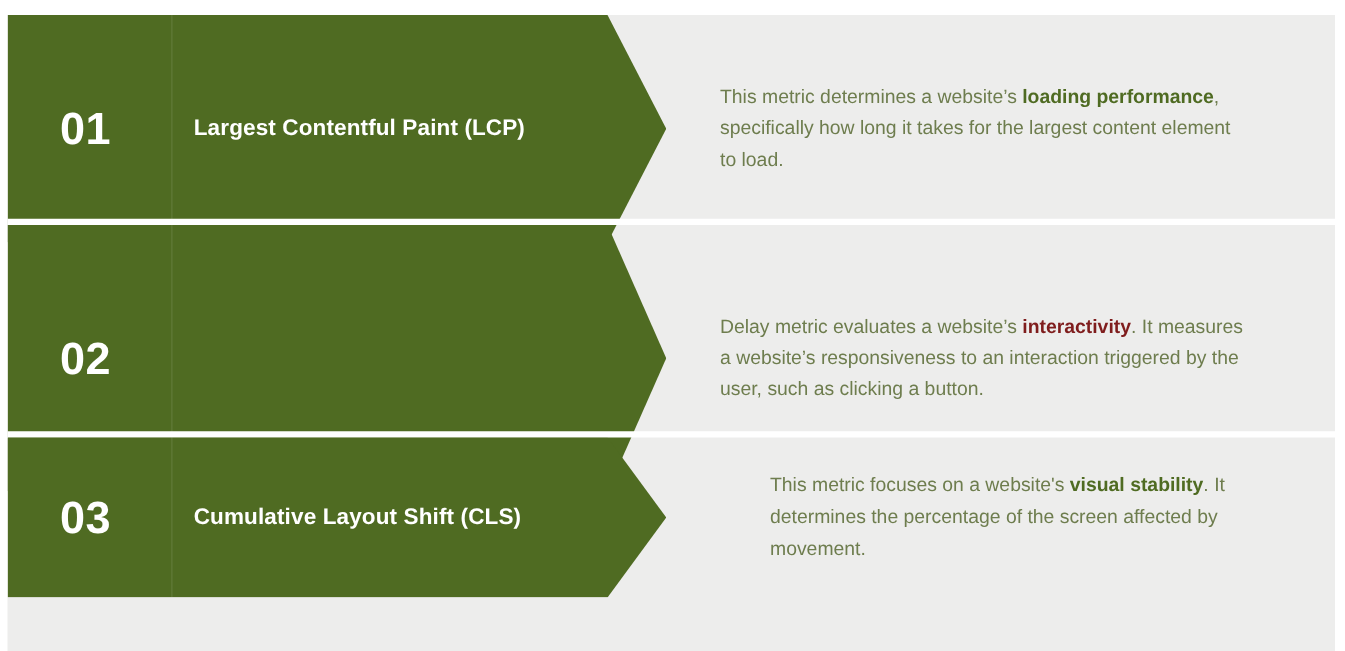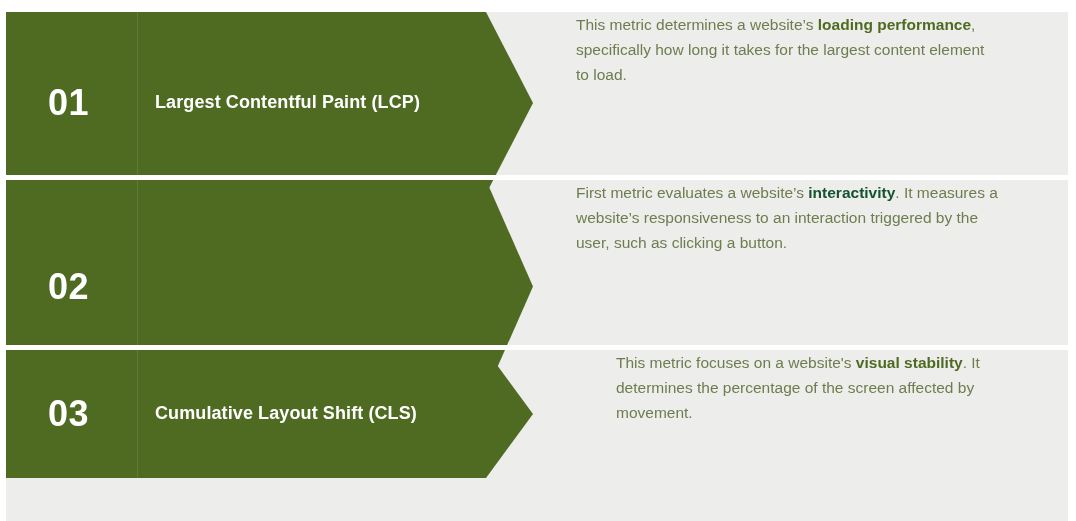--- a/index.html
+++ b/index.html
@@ -109,20 +109,21 @@
   }
 
   
   .desc {
     position: absolute;
     left: 576px;
     top: 0;
     width: 425px;
     height: 100%;
     display: flex;
+    align-items: center;
     color: #6e7d4e;
     font-size: 15.5px;
     line-height: 1.62;
   }
   .desc .inner { width: 100%; }
   .desc b {
     color: #4f6b22;
     font-weight: bold;
   }
 </style>
@@ -149,21 +150,21 @@
     </div>
 
     <div class="row-sep" style="top:175px;"></div>
 
     <div class="row" style="top:180px;height:213px;">
       <div class="chev" style="background: rgb(79, 107, 34);">
         <div class="chev-divider"></div>
       </div>
       <div class="num" style="color: rgb(255, 255, 255);">02</div>
       <div class="desc" style="color: rgb(110, 125, 78);">
-        <div class="inner"><span>First metric evaluates a website’s </span><b style="color: #14532d;">interactivity</b><span>. It measures a website’s responsiveness to an interaction triggered by the user, such as clicking a button.</span></div>
+        <div class="inner"><span>Delay metric evaluates a website’s </span><b style="color: #7f1d1d;">interactivity</b><span>. It measures a website’s responsiveness to an interaction triggered by the user, such as clicking a button.</span></div>
       </div>
     </div>
 
     <div class="row-sep" style="top:345px;"></div>
 
     <div class="row" style="top:350px;height:128px;">
       <div class="chev" style="background: rgb(79, 107, 34);">
         <div class="chev-divider"></div>
       </div>
       <div class="num" style="color: rgb(255, 255, 255);">03</div>

